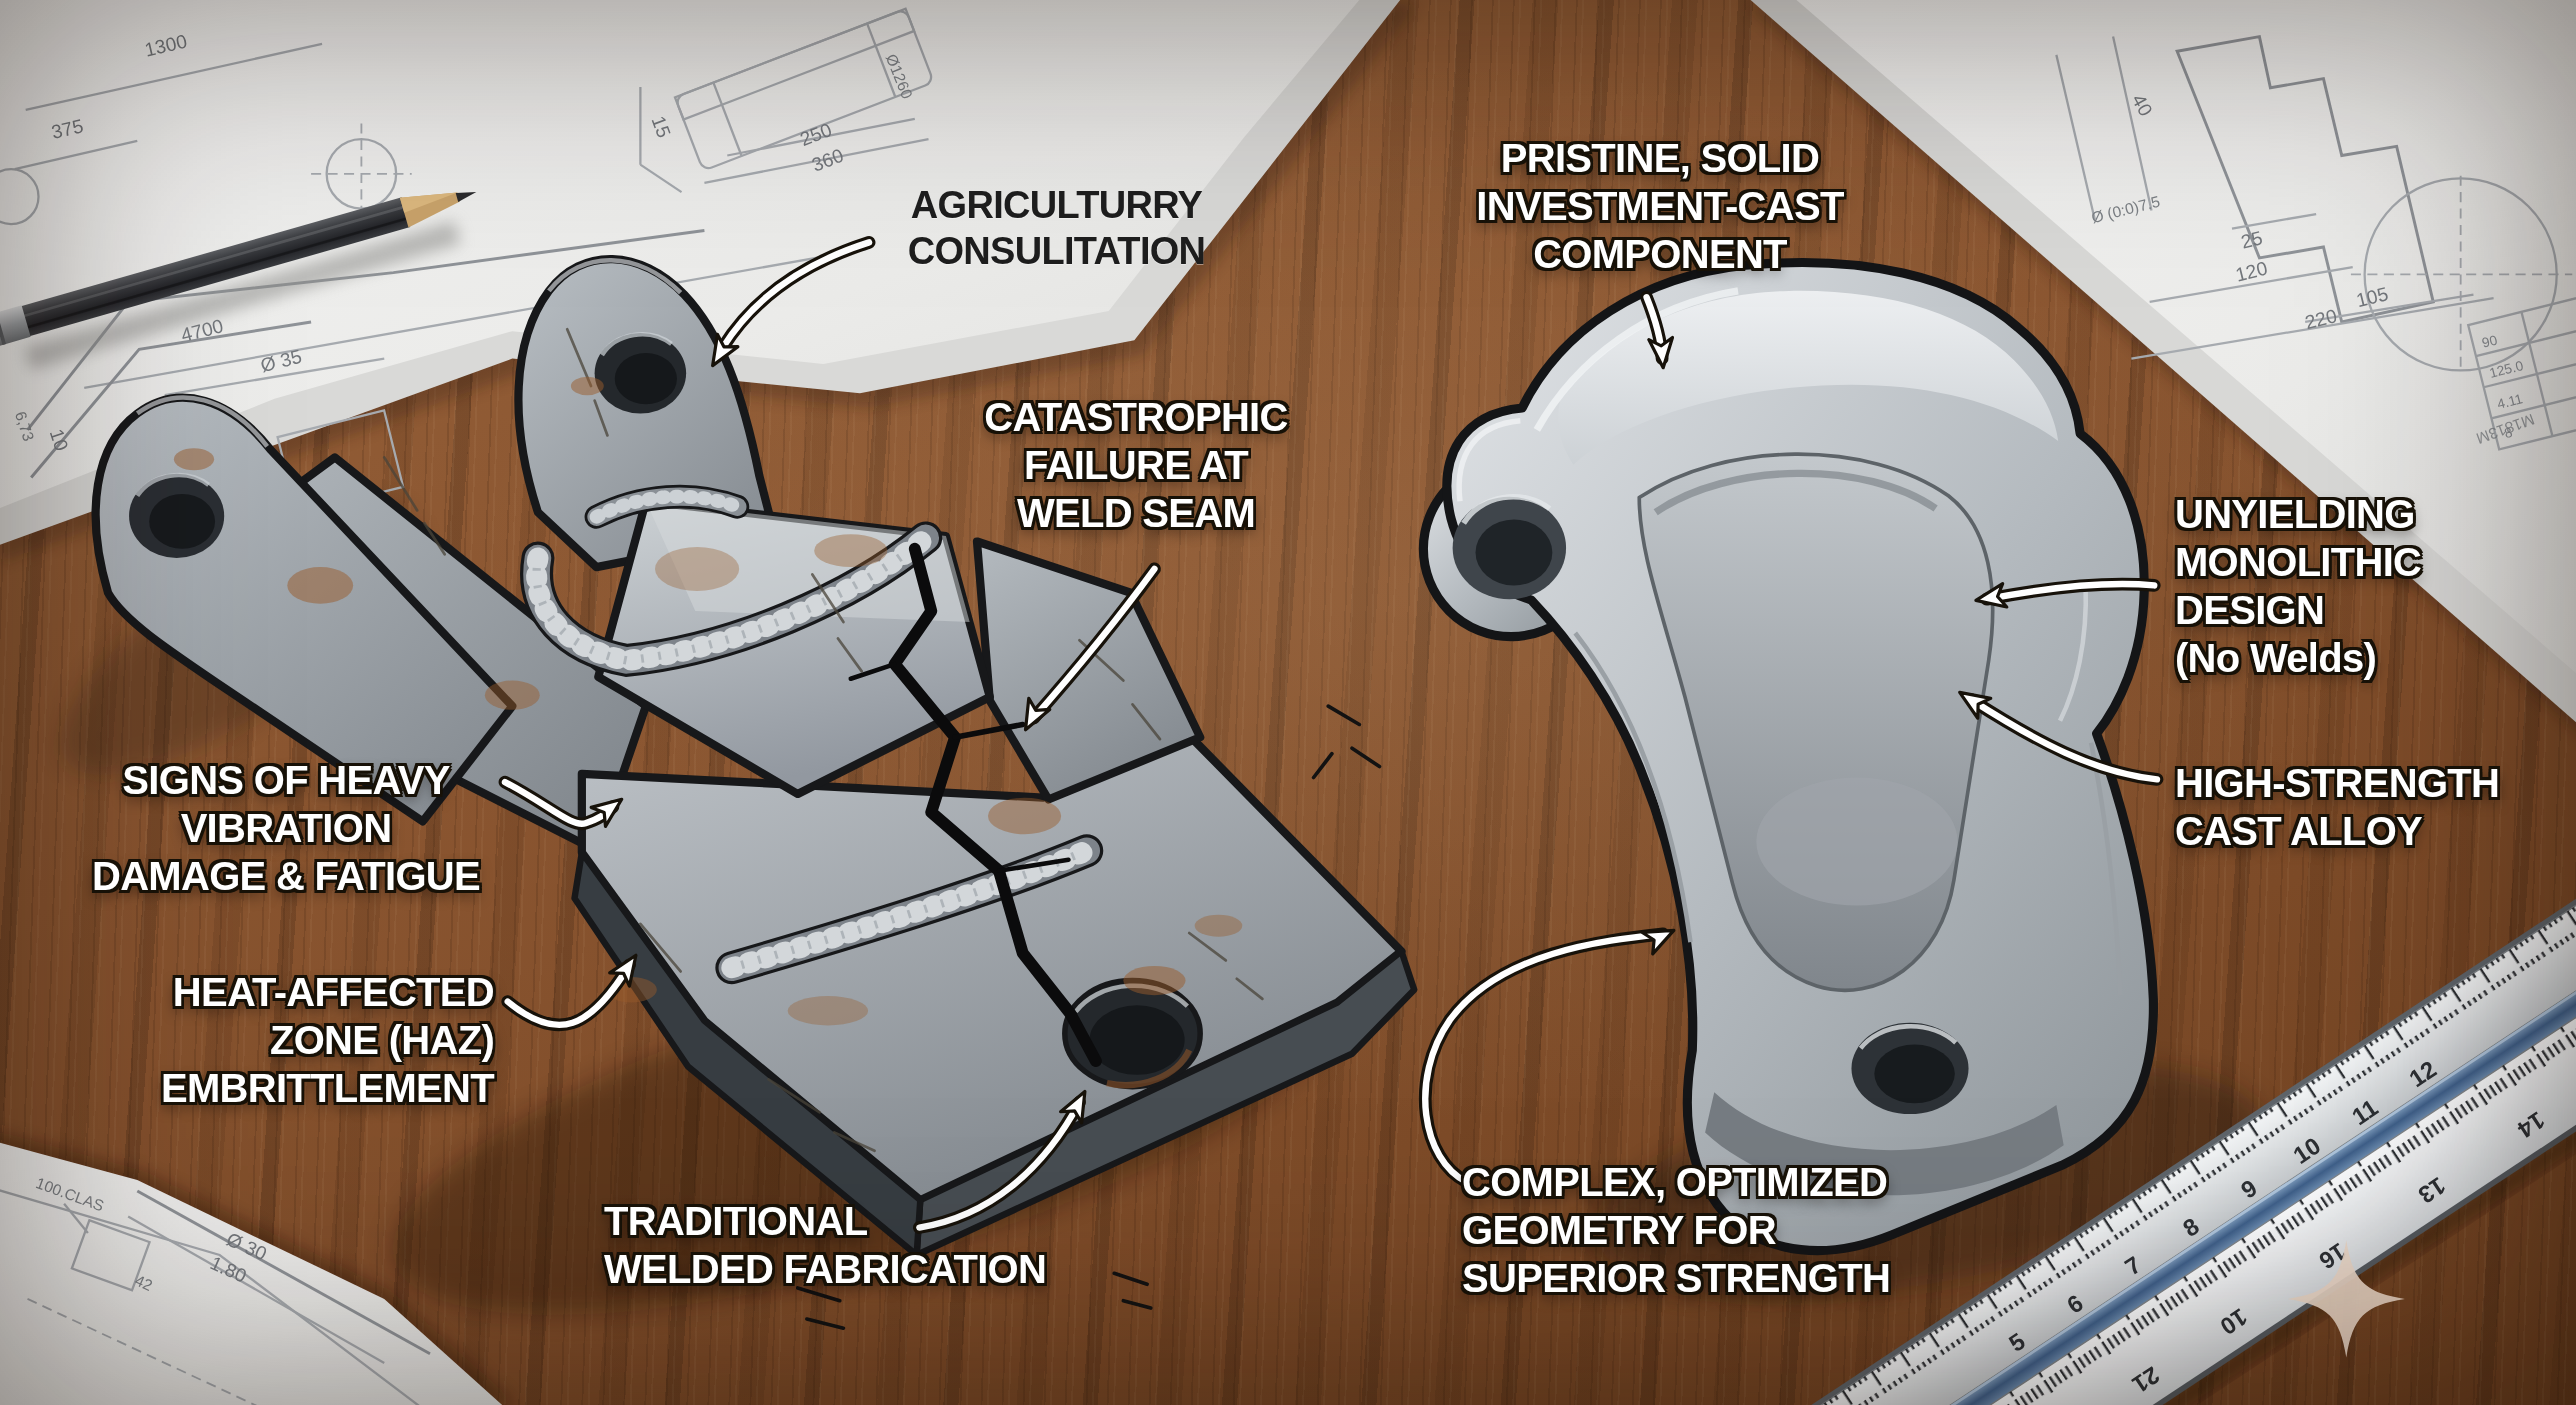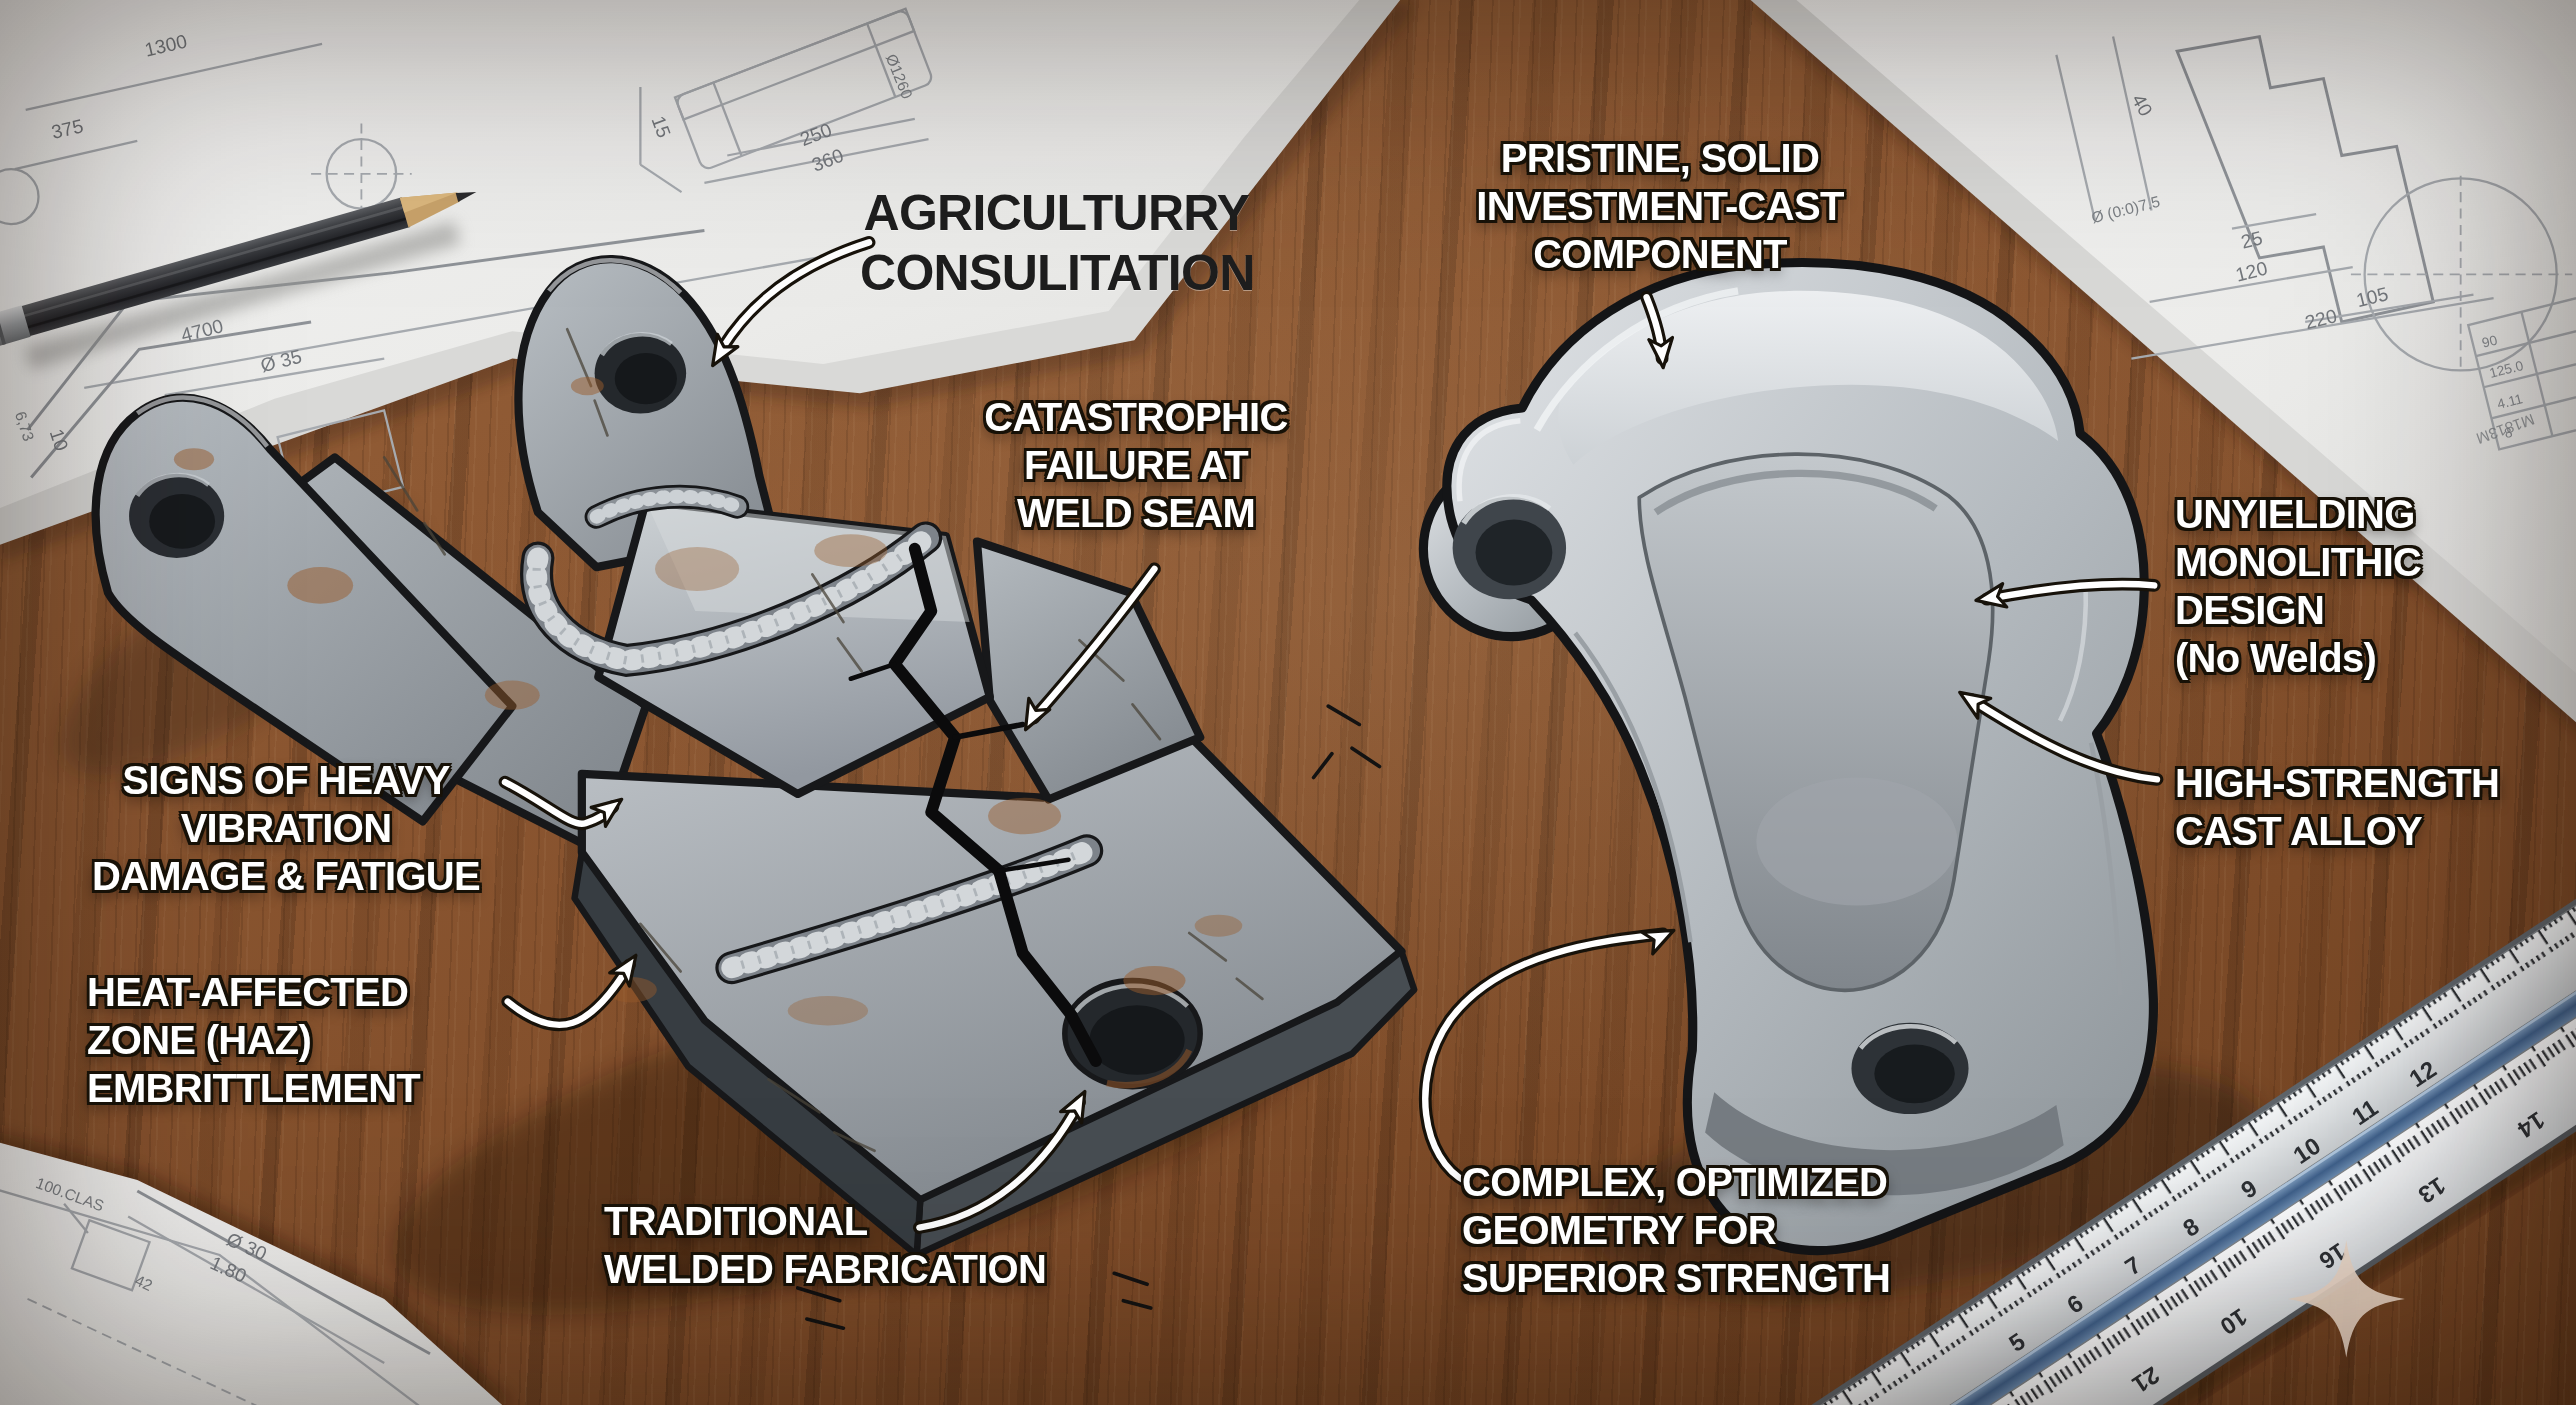--- a/index.html
+++ b/index.html
@@ -19,21 +19,21 @@
   svg.scene{position:absolute;inset:0;}
   .callout{
     position:absolute;font-weight:700;font-size:40px;line-height:1.2;
     letter-spacing:-0.7px;color:#fff;white-space:pre-line;z-index:5;
     text-shadow:
       -2.7px -2.7px 0 #171107, 2.7px -2.7px 0 #171107, -2.7px 2.7px 0 #171107, 2.7px 2.7px 0 #171107,
       -2.7px 0 0 #171107, 2.7px 0 0 #171107, 0 -2.7px 0 #171107, 0 2.7px 0 #171107,
       0 6.4px 12.8px rgba(10,5,0,.55);
   }
   .callout.center{text-align:center;}
-  .callout.right{text-align:left;}
+  .callout.right{text-align:right;}
   .callout.dark{
     color:#1d1d1d;
     text-shadow:0 0.9px 0 rgba(255,255,255,.4);
   }
   .ol{stroke:#17181a;stroke-linejoin:round;}
   .bp{stroke:#a6aaaf;stroke-width:2.5;fill:none;}
   .bpd{stroke:#a6aaaf;stroke-width:2;fill:none;stroke-dasharray:11 7;}
   .bpt{stroke:#8f9398;stroke-width:3.2;fill:none;}
   .dim{fill:#73777c;font:21px "Liberation Sans",sans-serif;}
   .dimS{fill:#7c8085;font:17px "Liberation Sans",sans-serif;}
@@ -426,21 +426,21 @@
   </g>
   <g>
     <path class="lead-b" d="M1603,1292 C1555,1268 1540,1180 1585,1115 C1640,1040 1755,1028 1818,1021"></path>
     <path class="lead-w" d="M1603,1292 C1555,1268 1540,1180 1585,1115 C1640,1040 1755,1028 1818,1021"></path>
     <path class="head" d="M2,0 L-30,13 L-22,0 L-30,-13 Z" transform="translate(1828,1018) rotate(-26)"></path>
   </g>
 
   <path d="M0,-64 C7,-20 20,-7 64,0 C20,7 7,20 0,64 C-7,20 -20,7 -64,0 C-20,-7 -7,-20 0,-64 Z" transform="translate(2565,1420)" fill="#e9d6c6" opacity=".92"></path>
 </svg>
 
-<div class="callout center dark" style="left:860px;top:183px;width:393px;font-size:50px">AGRICULTURRY
+<div class="callout center dark" style="left:860px;top:183px;width:393px;font-size:38px">AGRICULTURRY
 CONSULITATION</div>
 
 <div class="callout center" style="left:944px;top:393px;width:384px">CATASTROPHIC
 FAILURE AT
 WELD SEAM</div>
 
 <div class="callout center" style="left:71px;top:756px;width:430px">SIGNS OF HEAVY
 VIBRATION
 DAMAGE &amp; FATIGUE</div>
 

